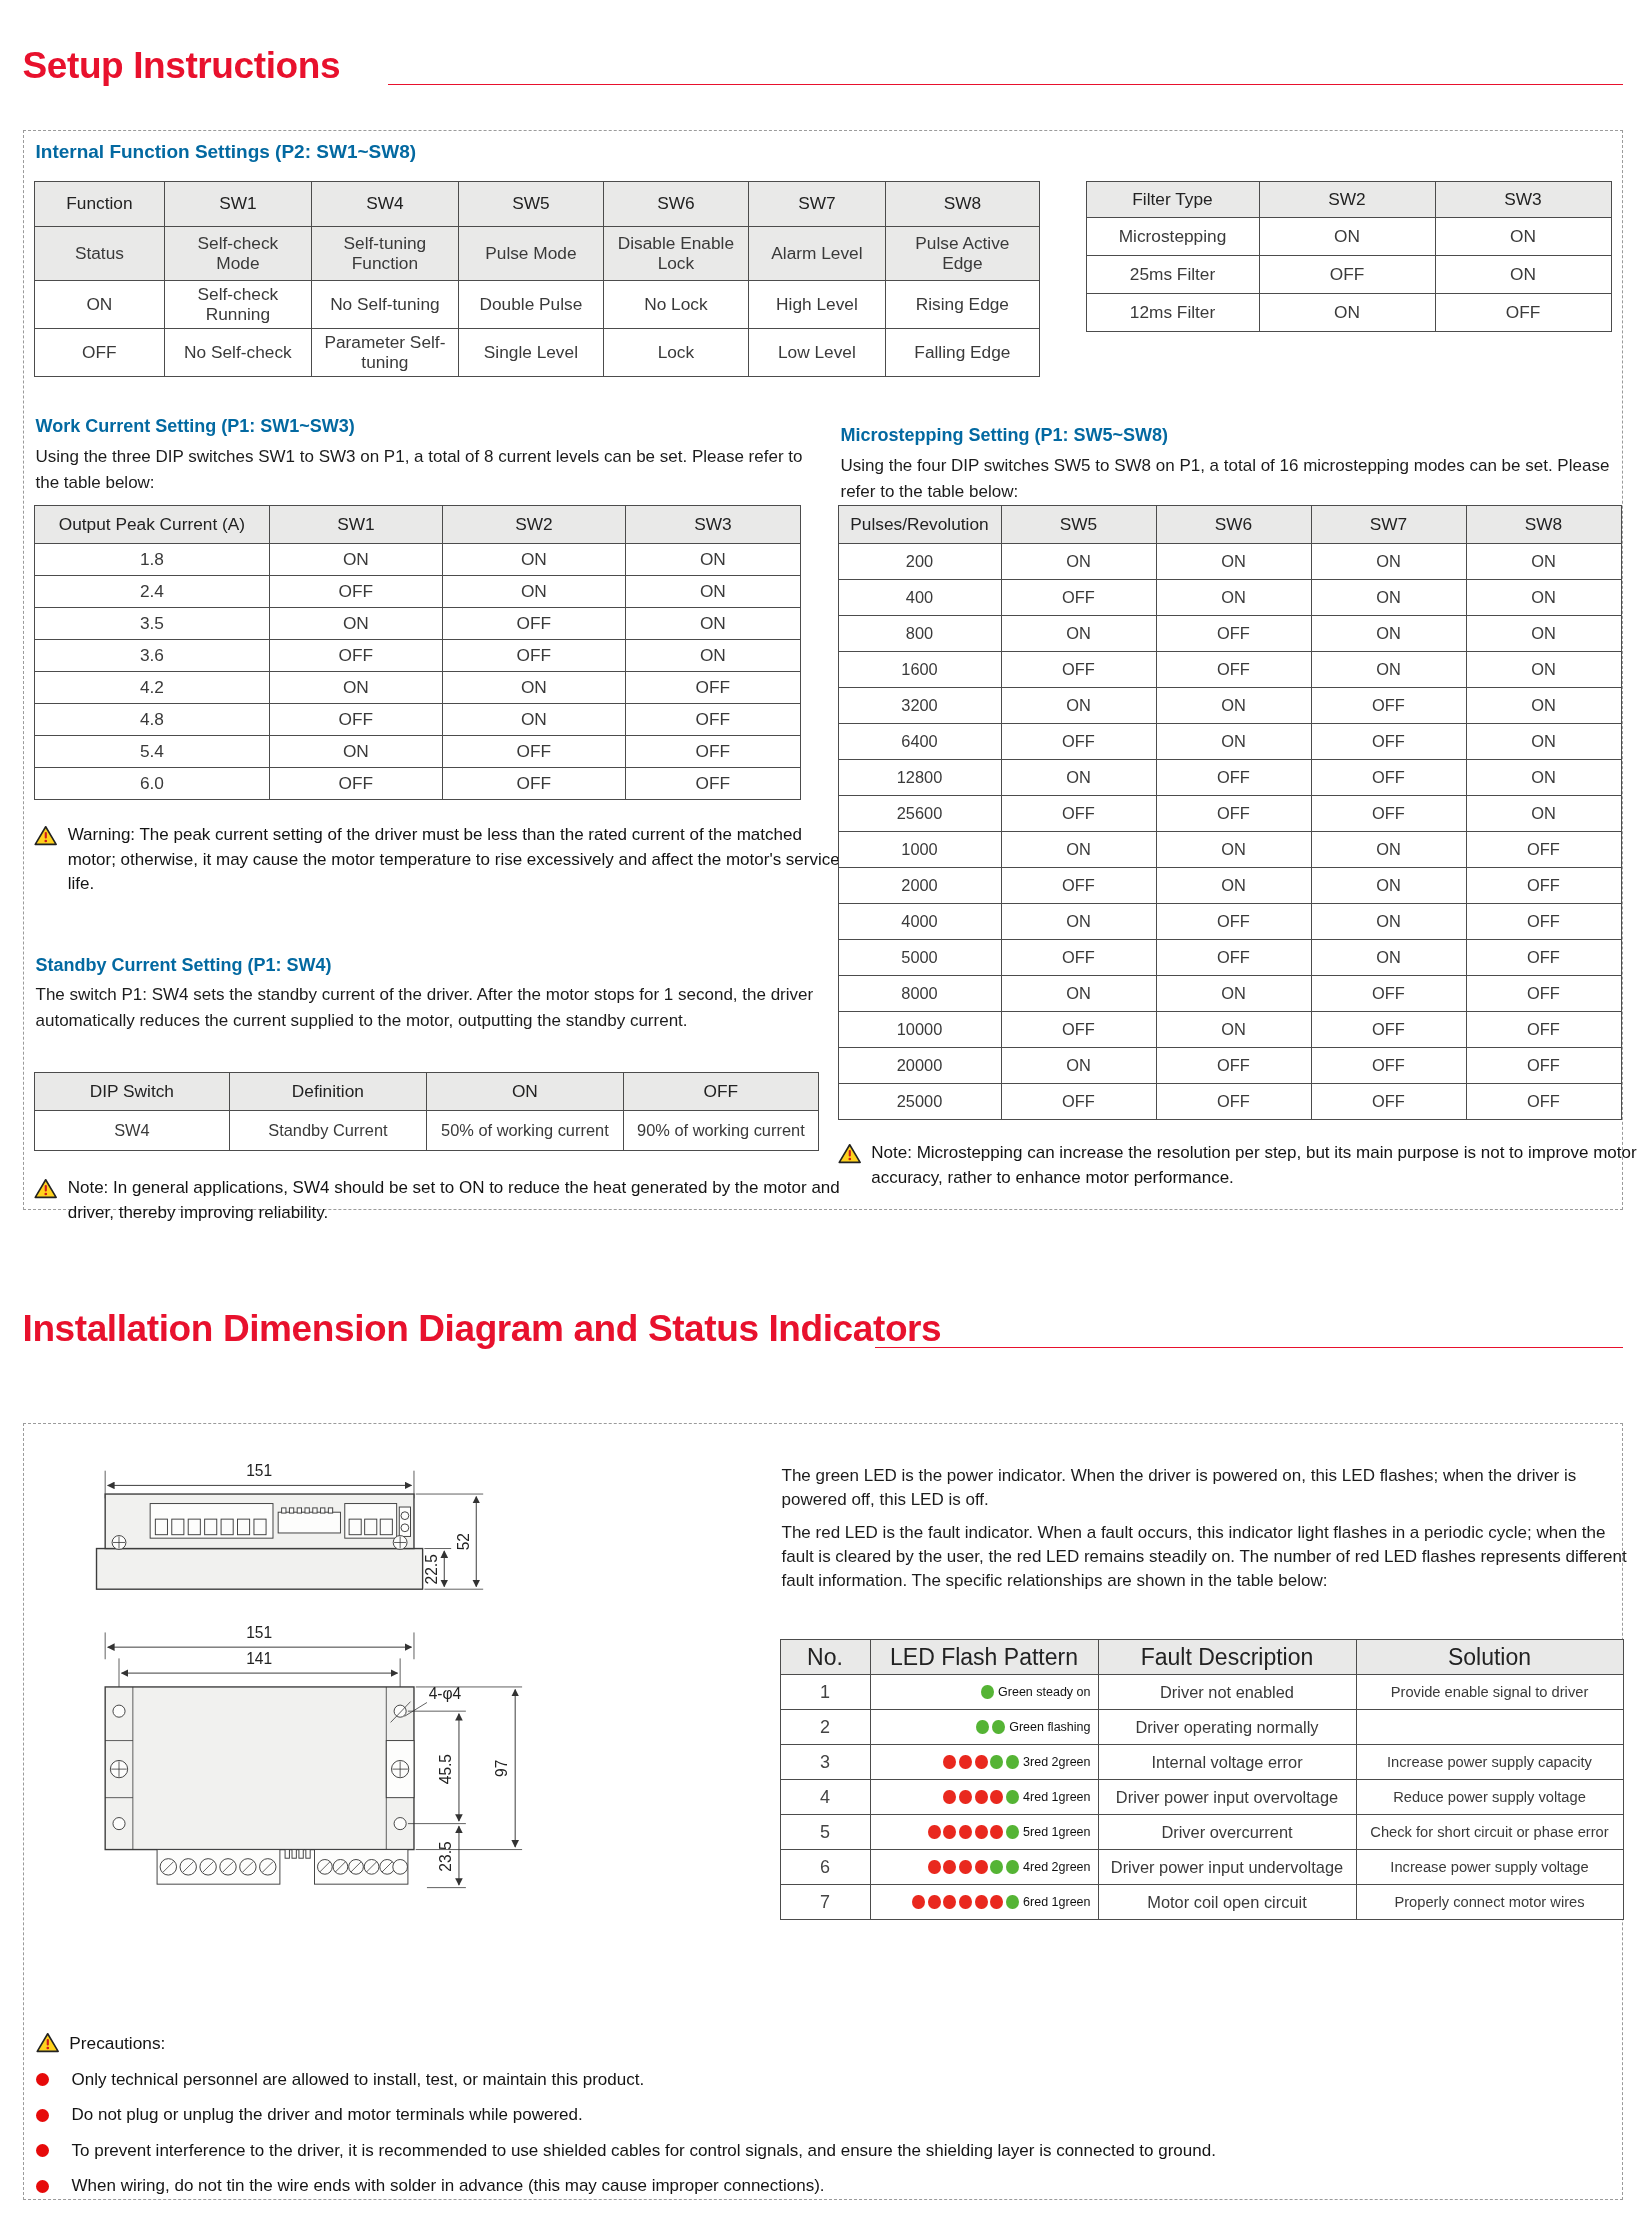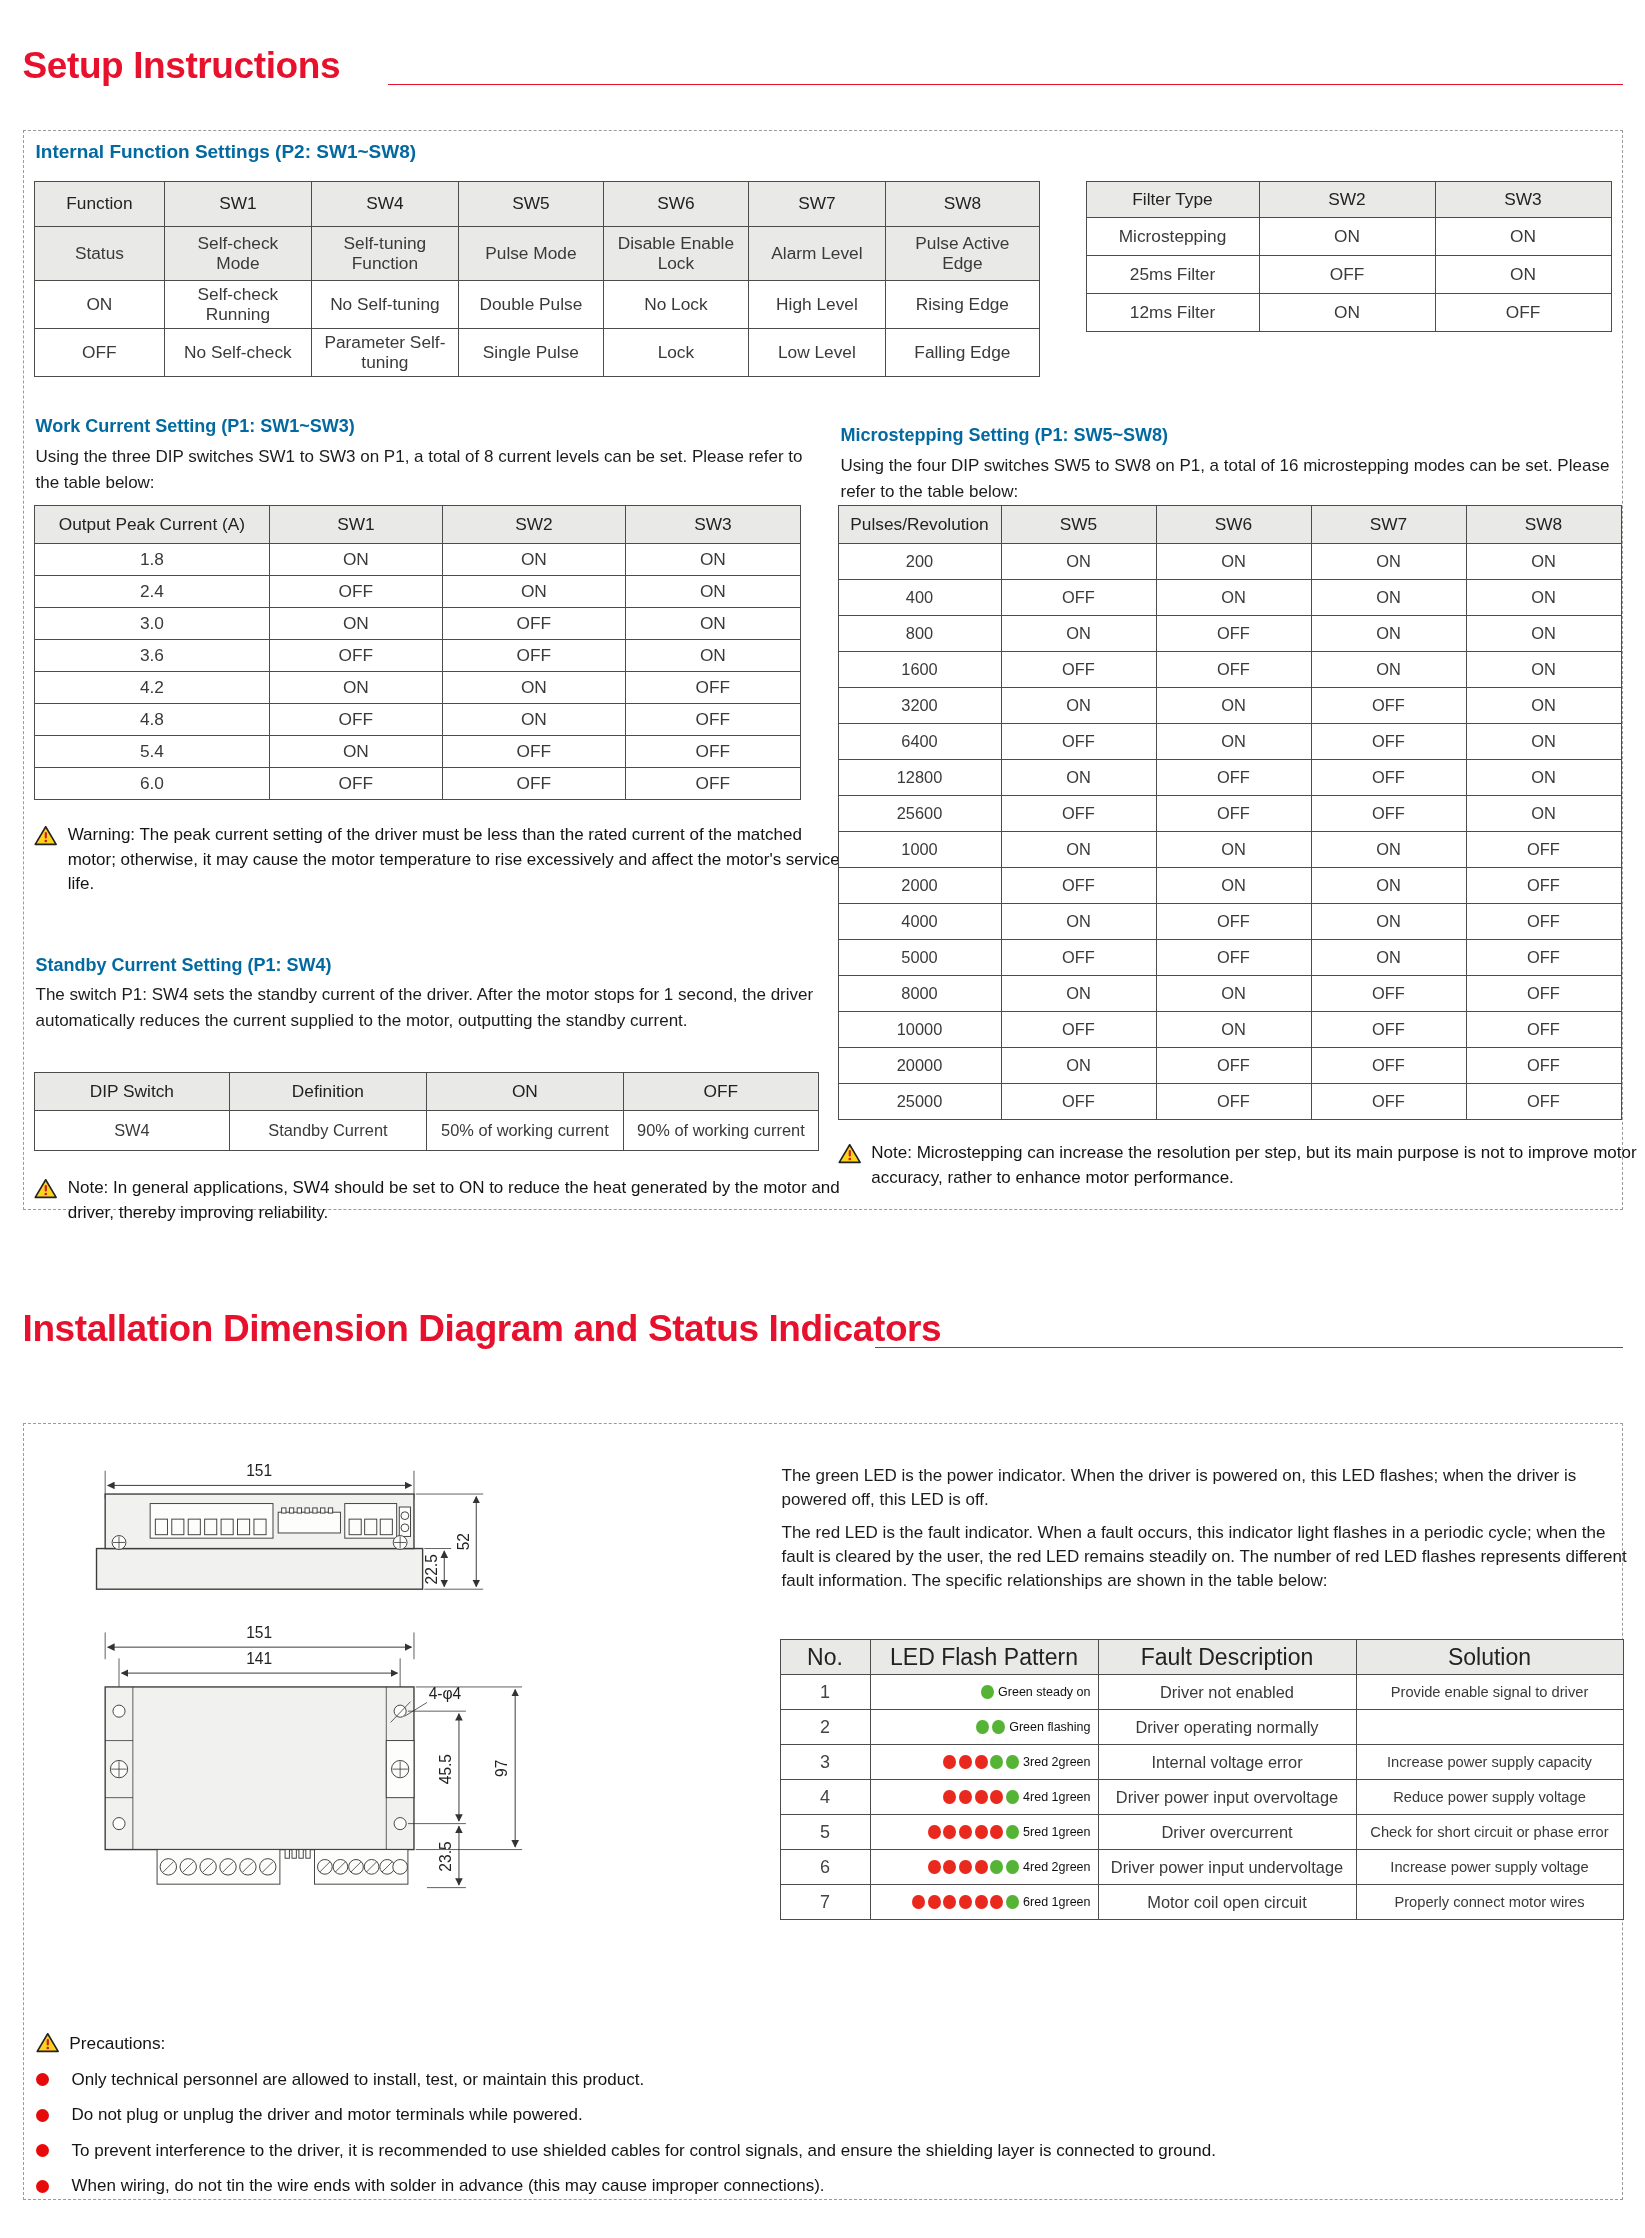--- a/index.html
+++ b/index.html
@@ -118,21 +118,21 @@
             <td>No Self-tuning</td>
             <td>Double Pulse</td>
             <td>No Lock</td>
             <td>High Level</td>
             <td>Rising Edge</td>
           </tr>
           <tr>
             <td class="first-col">OFF</td>
             <td>No Self-check</td>
             <td>Parameter Self-tuning</td>
-            <td>Single Pulse</td>
+            <td>Single Level</td>
             <td>Lock</td>
             <td>Low Level</td>
             <td>Falling Edge</td>
           </tr>
         </tbody>
     </table>
 
     <table class="tbl" id="table-filter" style="left:1062px;top:50px">
       <colgroup>
           <col style="width:173px">
@@ -190,21 +190,21 @@
             <td>ON</td>
             <td>ON</td>
           </tr>
           <tr>
             <td class="first-col">2.4</td>
             <td>OFF</td>
             <td>ON</td>
             <td>ON</td>
           </tr>
           <tr>
-            <td class="first-col">3.0</td>
+            <td class="first-col">3.5</td>
             <td>ON</td>
             <td>OFF</td>
             <td>ON</td>
           </tr>
           <tr>
             <td class="first-col">3.6</td>
             <td>OFF</td>
             <td>OFF</td>
             <td>ON</td>
           </tr>

